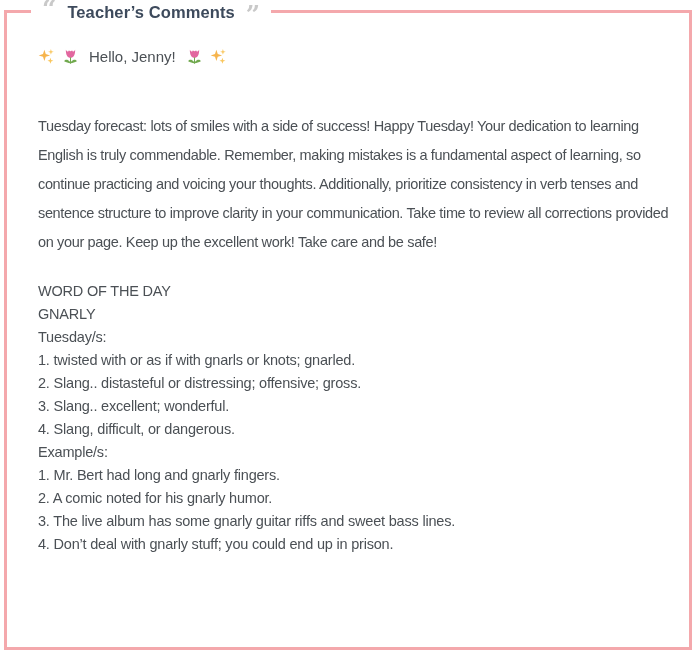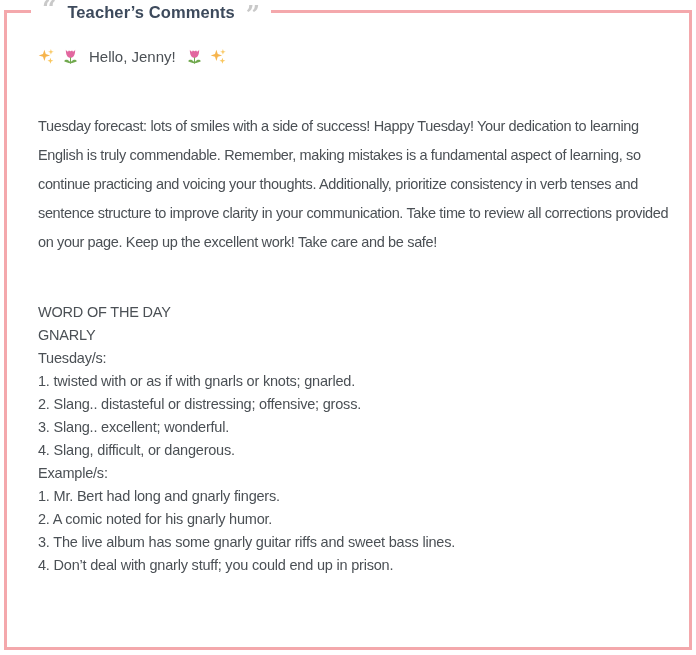--- a/index.html
+++ b/index.html
@@ -63,21 +63,21 @@
   .icon svg { display: block; }
   .greeting-text { padding: 0 3px; }
   .comment {
     margin: 46px 0 8px 0;
     max-width: 645px;
     font-size: 14.5px;
     line-height: 29px;
     letter-spacing: -0.35px;
   }
   .wod {
-    margin-top: 44px;
+    margin-top: 23px;
     font-size: 14.5px;
     line-height: 23px;
     letter-spacing: -0.2px;
   }
   .wod div { white-space: nowrap; }
 </style>
 </head>
 <body>
 
 <div class="frame">

